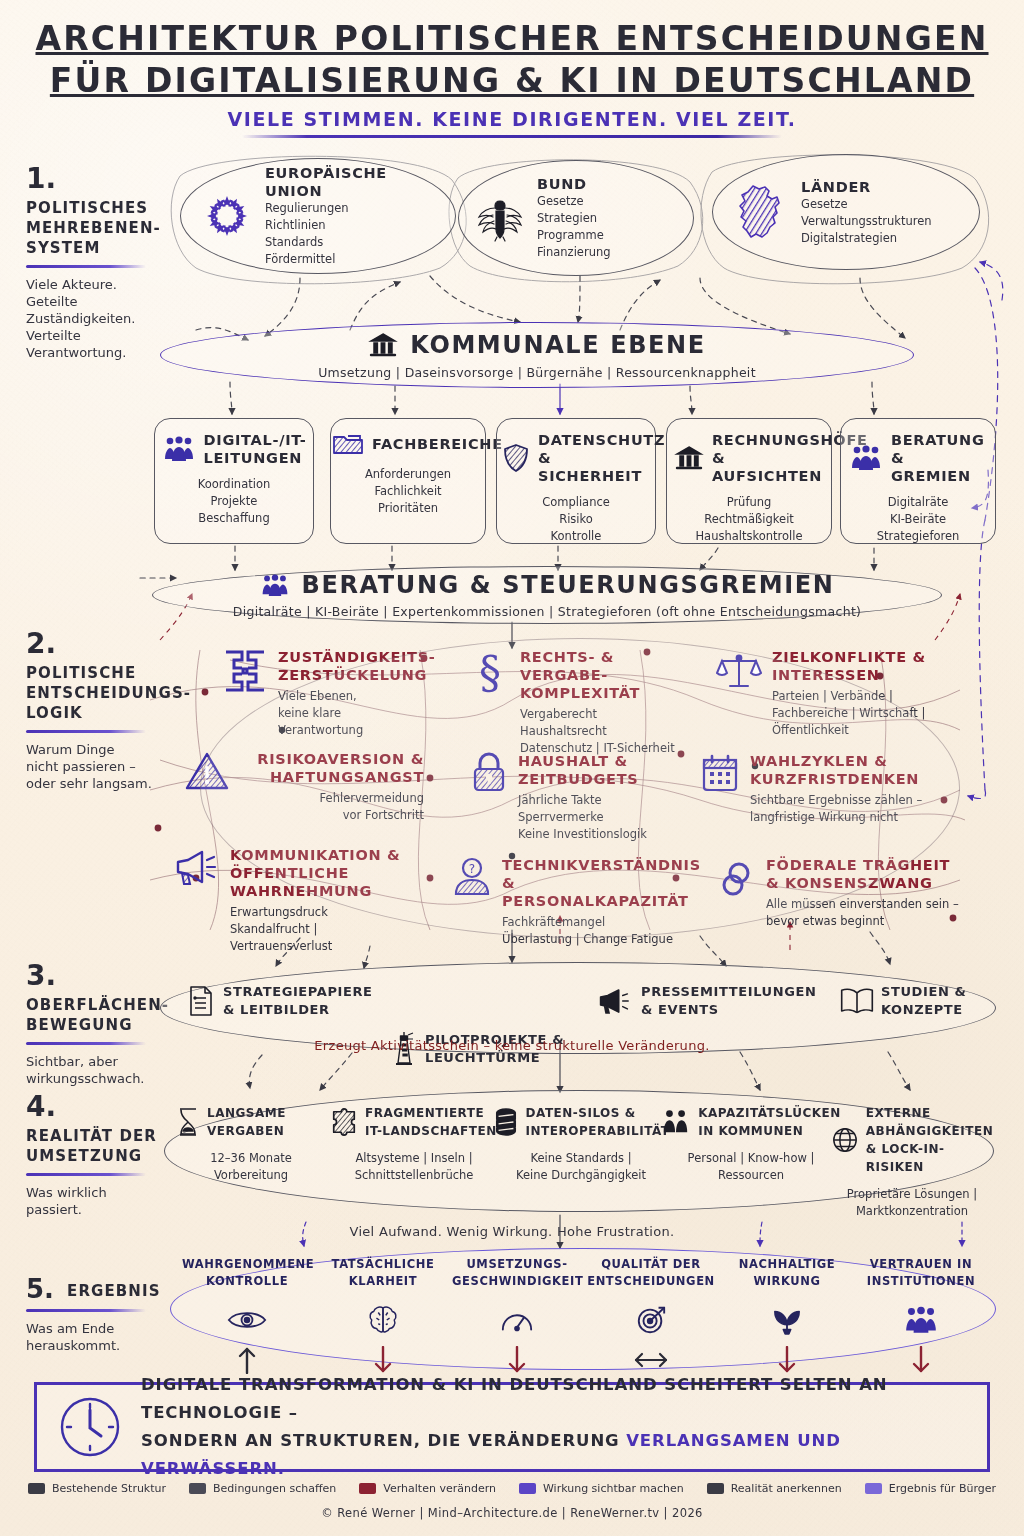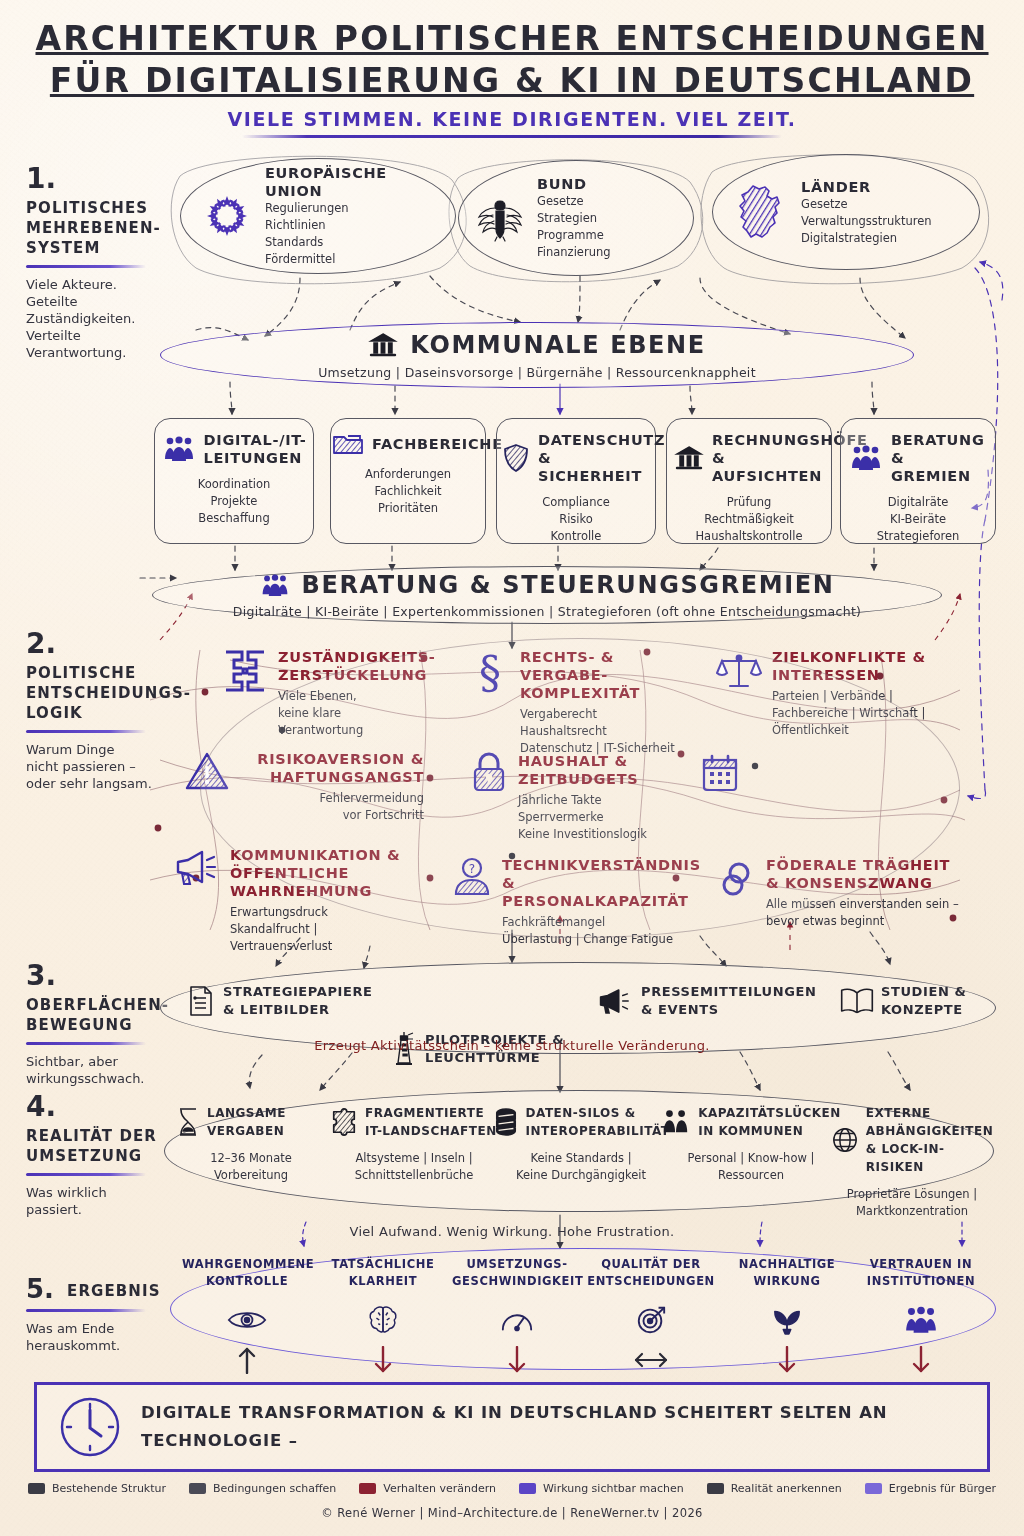--- a/index.html
+++ b/index.html
@@ -654,20 +654,25 @@
           <g fill="#3b2fa8">
             <rect x="10" y="20" width="4" height="4"></rect>
               <rect x="18" y="20" width="4" height="4"></rect>
               <rect x="26" y="20" width="4" height="4"></rect>
             <rect x="10" y="28" width="4" height="4"></rect>
               <rect x="18" y="28" width="4" height="4"></rect>
               <rect x="26" y="28" width="4" height="4"></rect>
           </g>
         </svg>
       </span>
+      <div>
+        <div class="card-title">WAHLZYKLEN &amp; KURZFRISTDENKEN</div>
+        <div class="card-sub" style="white-space:pre-line">Sichtbare Ergebnisse zählen –
+langfristige Wirkung nicht</div>
+      </div>
     </div>
   </div>
 
   <div class="s2" style="left:172px; top:846px; width:258px;">
     <div class="head">
       <span>
         <svg class="ic" width="48" height="42" viewBox="0 0 48 42">
           <defs>
               <pattern id="hm" width="4" height="4" patternTransform="rotate(40)" patternUnits="userSpaceOnUse">
             <line x1="0" y1="0" x2="0" y2="4" stroke="#3b2fa8" stroke-width="1.4"></line>
@@ -1016,20 +1021,23 @@
       <svg class="ic" width="70" height="70" viewBox="0 0 70 70">
         <g fill="none" stroke="#3b2fa8" stroke-width="2.4">
           <circle cx="35" cy="35" r="28"></circle>
           <path d="M35 12 L35 16 M58 35 L54 35 M35 58 L35 54 M12 35 L16 35" stroke-linecap="round"></path>
           <path d="M35 18 L35 36 L46 44" stroke-width="3" stroke-linecap="round"></path>
         </g>
       </svg>
     </span>
     <div class="ctext">
       <div>DIGITALE TRANSFORMATION &amp; KI IN DEUTSCHLAND SCHEITERT SELTEN AN TECHNOLOGIE –</div>
+      <div>
+        <span>SONDERN AN STRUKTUREN, DIE VERÄNDERUNG </span><span class="hl">VERLANGSAMEN UND VERWÄSSERN.</span>
+      </div>
     </div>
   </div>
 
   <div id="legend">
     <div class="li">
       <span class="sw" style="background:#3b3b45"></span>
       <span>Bestehende Struktur</span>
     </div>
     <div class="li">
       <span class="sw" style="background:#4a4a56"></span>

